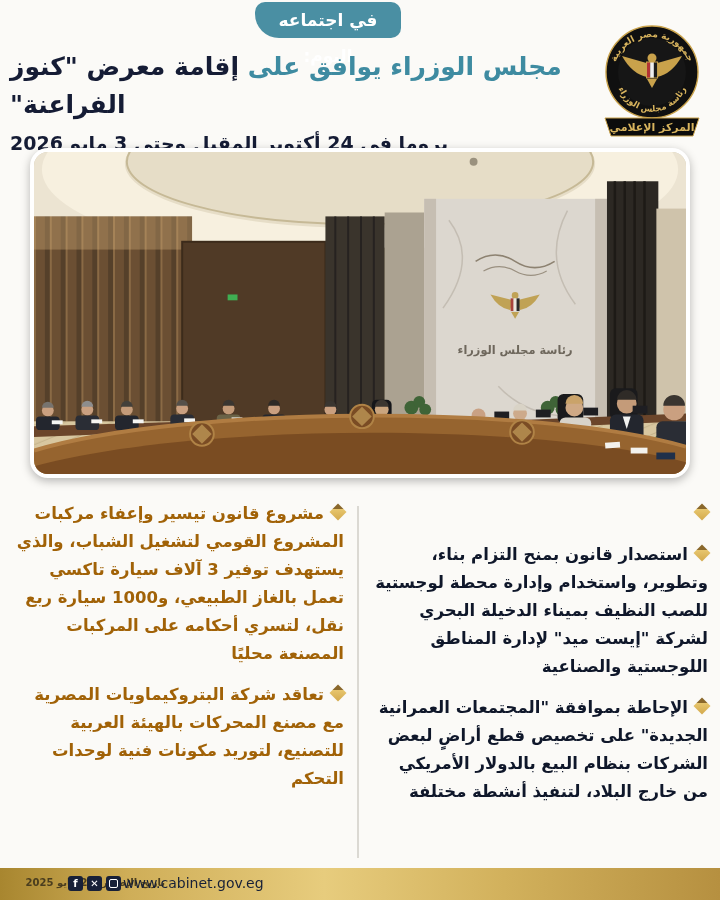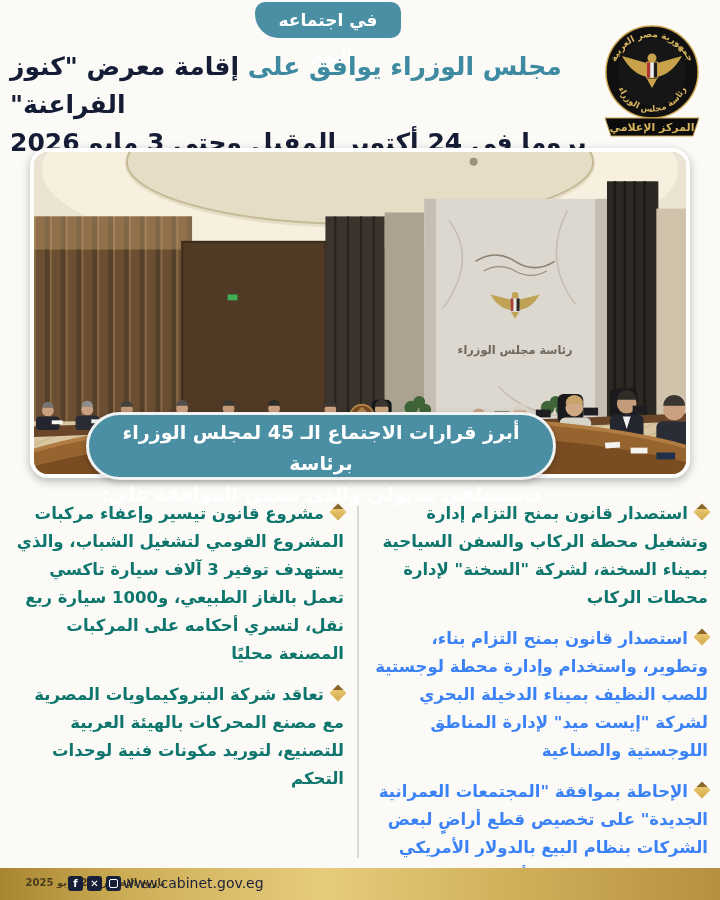--- a/index.html
+++ b/index.html
@@ -5,39 +5,39 @@
   html,body{margin:0;padding:0;background:#e9e9e9;}
   .canvas{position:relative;width:720px;height:900px;background:#fbfaf7;overflow:hidden;
           font-family:"DejaVu Sans",sans-serif;direction:rtl;}
   
   .badge{position:absolute;left:255px;top:2px;width:146px;height:36px;background:#4a8fa3;
          border-radius:10px 10px 10px 24px;color:#fff;font-size:17px;font-weight:bold;
          text-align:center;line-height:36px;}
   .title-block{position:absolute;left:10px;top:48px;width:588px;text-align:left;direction:rtl;}
   .title-l1{font-size:25px;font-weight:bold;line-height:38px;color:#151c35;}
   .title-l1 .hl{color:#3e8ba1;}
-  .title-l2{font-size:25px;font-weight:bold;line-height:38px;color:#151c35;}
+  .title-l2{font-size:19px;font-weight:bold;line-height:38px;color:#151c35;}
   .logo{position:absolute;right:8px;top:18px;width:120px;height:122px;}
   
   .photo{position:absolute;left:30px;top:148px;width:652px;height:322px;border:4px solid #fff;
          border-radius:18px;box-shadow:0 3px 10px rgba(0,0,0,.28);overflow:hidden;background:#cfc5ae;}
   .photo svg{display:block;width:100%;height:100%;}
   
   .banner{position:absolute;left:86px;top:412px;width:470px;height:68px;background:#4a8fa3;
           border:3px solid #f1f3f2;border-radius:36px;box-shadow:0 2px 6px rgba(0,0,0,.22);
           color:#fff;text-align:center;font-weight:bold;font-size:19px;line-height:31px;
           padding-top:2px;box-sizing:border-box;}
   
   .col{position:absolute;top:500px;}
   .col-right{right:12px;width:334px;}
   .col-left{left:14px;width:330px;}
   .divider{position:absolute;left:357px;top:506px;width:2px;height:352px;background:#dbd9d3;}
   .item{margin-bottom:13px;font-weight:bold;font-size:16.5px;line-height:28px;text-align:right;}
-  .item.dark{color:#0f766e;}
-  .item.teal{color:#3b82f6;}
+  .item.dark{color:#a16207;}
+  .item.teal{color:#0f172a;}
   .diamond{display:inline-block;width:12px;height:12px;margin-left:8px;margin-bottom:1px;
            transform:rotate(45deg);
            background:linear-gradient(135deg,#8a682c 0%,#8a682c 30%,#e8c76f 30%,#d3a94c 100%);}
   
   .footer{position:absolute;left:0;top:868px;width:720px;height:32px;
           background:linear-gradient(90deg,#a8862f 0%,#cfae58 18%,#e7cc7d 45%,#d2b15c 70%,#b69040 100%);}
   .footer .date{position:absolute;right:555px;top:9px;font-size:10px;color:#4a3d1e;font-weight:bold;white-space:nowrap;}
   .footer .site{position:absolute;left:123px;top:7px;font-size:14px;font-weight:normal;color:#172038;direction:ltr;}
   .socials{position:absolute;left:68px;top:8px;display:flex;gap:4px;direction:ltr;}
   .sq{width:15px;height:15px;background:#172038;border-radius:3px;color:#fff;font-size:10px;
@@ -264,27 +264,23 @@
           </g>
       </g>
       <g>
         <rect x="578" y="298" width="15" height="6" fill="#f3f2ee" transform="rotate(-4 578 298)"></rect>
         <rect x="604" y="303" width="17" height="6" fill="#f3f2ee"></rect>
         <rect x="630" y="308" width="19" height="7" fill="#20304a"></rect>
       </g>
     </svg>
   </div>
 
-  <div class="banner">
-    <div>أبرز قرارات الاجتماع الـ 45 لمجلس الوزراء برئاسة</div>
-    <div>د.مصطفى مدبولي والذي تضمن الموافقة على:</div>
-  </div>
 
   <div class="col col-right">
-    <div class="item dark"><span class="diamond"></span><span>استصدار قانون بمنح التزام إدارة وتشغيل محطة الركاب والسفن السياحية بميناء السخنة، لشركة "السخنة" لإدارة محطات الركاب</span></div>
+    <div class="item dark"><span class="diamond"></span></div>
     <div class="item teal"><span class="diamond"></span><span>استصدار قانون بمنح التزام بناء، وتطوير، واستخدام وإدارة محطة لوجستية للصب النظيف بميناء الدخيلة البحري لشركة "إيست ميد" لإدارة المناطق اللوجستية والصناعية</span></div>
     <div class="item teal"><span class="diamond"></span><span>الإحاطة بموافقة "المجتمعات العمرانية الجديدة" على تخصيص قطع أراضٍ لبعض الشركات بنظام البيع بالدولار الأمريكي من خارج البلاد، لتنفيذ أنشطة مختلفة</span></div>
   </div>
 
   <div class="divider"></div>
 
   <div class="col col-left">
     <div class="item dark"><span class="diamond"></span><span>مشروع قانون تيسير وإعفاء مركبات المشروع القومي لتشغيل الشباب، والذي يستهدف توفير 3 آلاف سيارة تاكسي تعمل بالغاز الطبيعي، و1000 سيارة ربع نقل، لتسري أحكامه على المركبات المصنعة محليًا</span></div>
     <div class="item dark"><span class="diamond"></span><span>تعاقد شركة البتروكيماويات المصرية مع مصنع المحركات بالهيئة العربية للتصنيع، لتوريد مكونات فنية لوحدات التحكم</span></div>
   </div>

